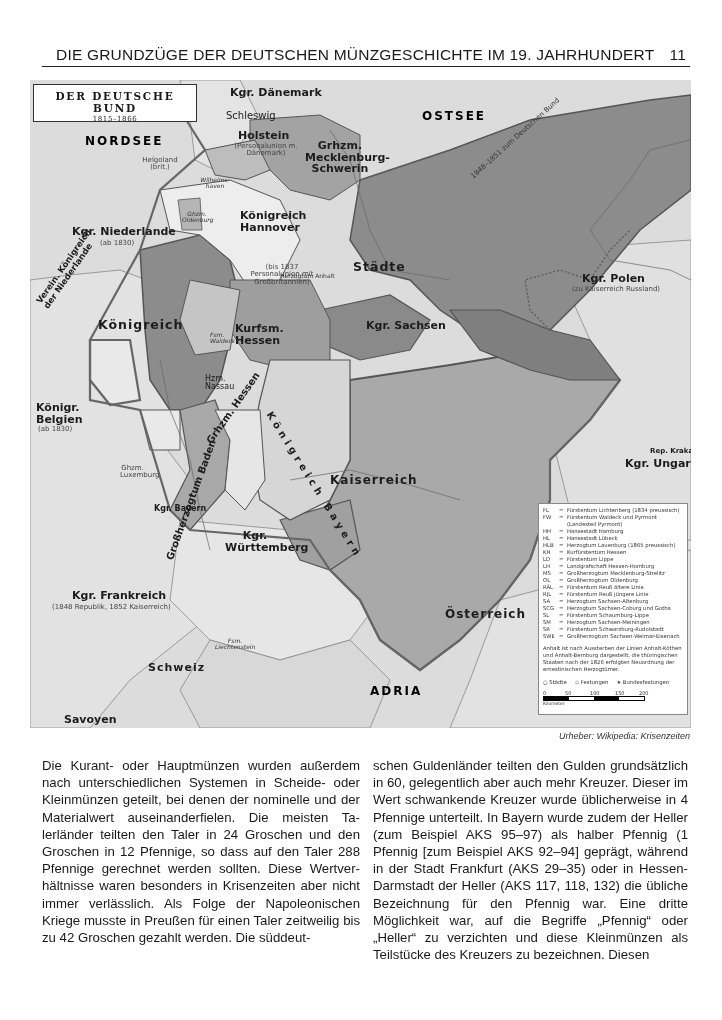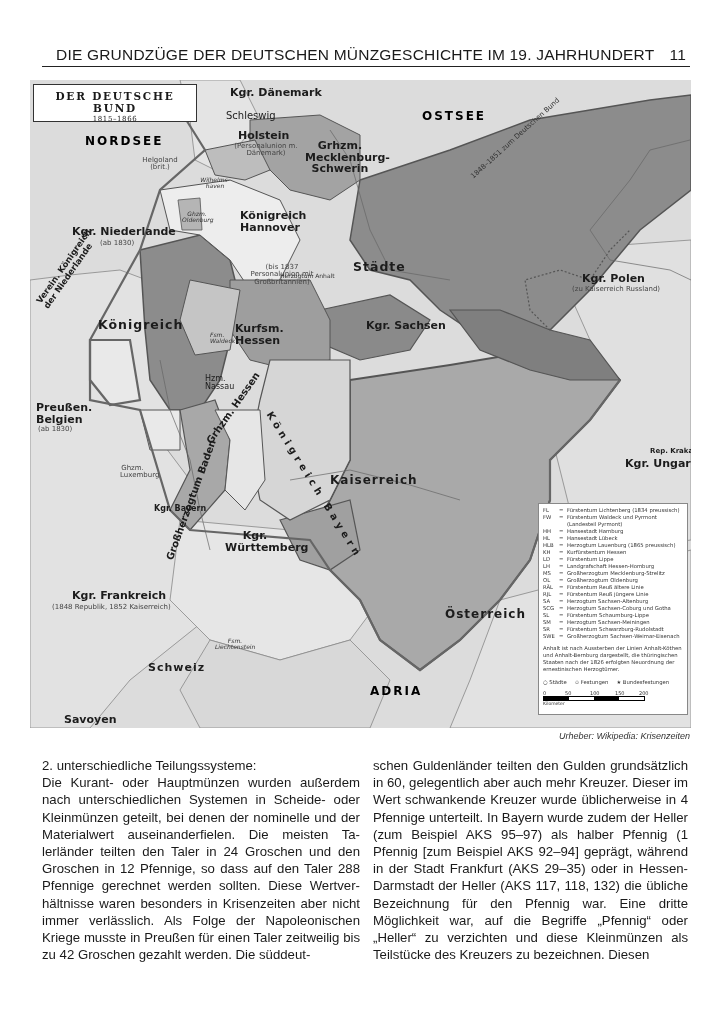--- a/index.html
+++ b/index.html
@@ -105,21 +105,21 @@
   <div class="lbl big" style="left:208px;top:50px;">Holstein</div>
   <div class="lbl sub" style="left:203px;top:63px;width:66px;white-space:normal;">(Personalunion m. Dänemark)</div>
   <div class="lbl big" style="left:275px;top:60px;width:70px;white-space:normal;text-align:center;">Grhzm. Mecklenburg-Schwerin</div>
   <div class="lbl sub" style="left:110px;top:77px;width:40px;white-space:normal;"><span>Helgoland</span> <span>(brit.)</span></div>
   <div class="lbl city" style="left:165px;top:97px;width:40px;white-space:normal;text-align:center;">Wilhelms-haven</div>
   <div class="lbl big" style="left:210px;top:130px;width:80px;white-space:normal;">Königreich Hannover</div>
   <div class="lbl sub" style="left:212px;top:160px;width:80px;white-space:normal;margin-top:24px;">(bis 1837 Personalunion mit Großbritannien)</div>
   <div class="lbl big" style="left:42px;top:146px;">Kgr. Niederlande</div>
   <div class="lbl sub" style="left:70px;top:160px;">(ab 1830)</div>
   <div class="lbl" style="left:5px;top:220px;font-size:8.5px;font-weight:bold;transform:rotate(-55deg);transform-origin:left top;width:90px;white-space:normal;">Verein. Königreich der Niederlande</div>
-  <div class="lbl big" style="left:6px;top:322px;width:50px;white-space:normal;">Preußen. Belgien</div>
+  <div class="lbl big" style="left:6px;top:322px;width:50px;white-space:normal;">Königr. Belgien</div>
   <div class="lbl sub" style="left:8px;top:346px;">(ab 1830)</div>
   <div class="lbl city" style="left:152px;top:131px;width:30px;white-space:normal;text-align:center;">Ghzm. Oldenburg</div>
   <div class="lbl xl" style="left:323px;top:180px;">Städte</div>
   <div class="lbl xl" style="left:68px;top:238px;">Königreich</div>
   <div class="lbl big" style="left:552px;top:193px;">Kgr. Polen</div>
   <div class="lbl sub" style="left:542px;top:206px;">(zu Kaiserreich Russland)</div>
   <div class="lbl big" style="left:336px;top:240px;">Kgr. Sachsen</div>
   <div class="lbl big" style="left:205px;top:243px;width:70px;white-space:normal;">Kurfsm. Hessen</div>
   <div class="lbl city" style="left:180px;top:252px;width:30px;white-space:normal;">Fsm. Waldeck</div>
   <div class="lbl" style="left:175px;top:295px;font-size:8px;width:30px;white-space:normal;">Hzm. Nassau</div>
@@ -249,18 +249,17 @@
       <span class="tick" style="left:96px;">200</span>
       <div class="bar"></div>
       <span class="unit">Kilometer</span>
     </div>
   </div>
 </div>
 
 <div class="credit">Urheber: Wikipedia: Krisenzeiten</div>
 
 <div class="column left">
-  <p style="text-align:left;">2. unterschiedliche Teilungssysteme:</p>
   <p>Die Kurant- oder Hauptmünzen wurden außerdem nach unterschiedlichen Systemen in Scheide- oder Kleinmünzen geteilt, bei denen der nominelle und der Materialwert auseinanderfielen. Die meisten Ta­lerländer teilten den Taler in 24 Groschen und den Groschen in 12 Pfennige, so dass auf den Taler 288 Pfennige gerechnet werden sollten. Diese Wertver­hältnisse waren besonders in Krisenzeiten aber nicht immer verlässlich. Als Folge der Napoleonischen Kriege musste in Preußen für einen Taler zeitweilig bis zu 42 Groschen gezahlt werden. Die süddeut-</p>
 </div>
 <div class="column right">
   <p>schen Guldenländer teilten den Gulden grundsätz­lich in 60, gelegentlich aber auch mehr Kreuzer. Die­ser im Wert schwankende Kreuzer wurde üblicher­weise in 4 Pfennige unterteilt. In Bayern wurde zu­dem der Heller (zum Beispiel AKS 95–97) als halber Pfennig (1 Pfennig [zum Beispiel AKS 92–94] ge­prägt, während in der Stadt Frankfurt (AKS 29–35) oder in Hessen-Darmstadt der Heller (AKS 117, 118, 132) die übliche Bezeichnung für den Pfennig war. Eine dritte Möglichkeit war, auf die Begriffe „Pfennig“ oder „Heller“ zu verzichten und diese Kleinmünzen als Teilstücke des Kreuzers zu bezeichnen. Diesen</p>
 </div>
 
 </body></html>

